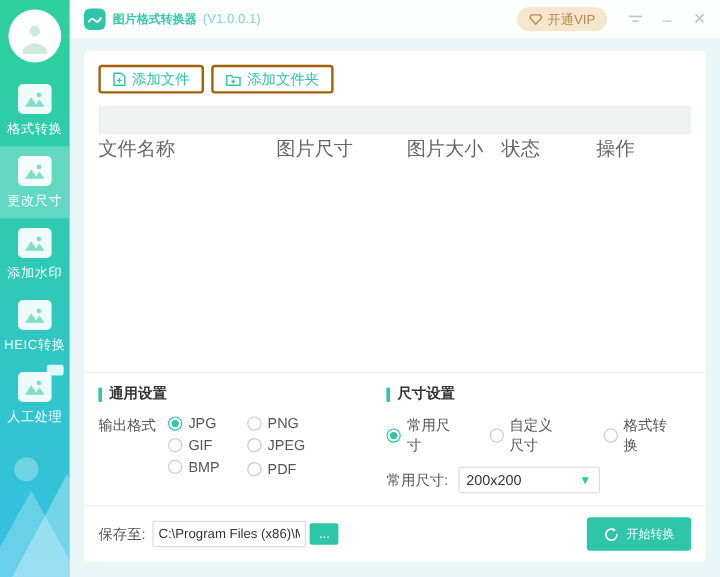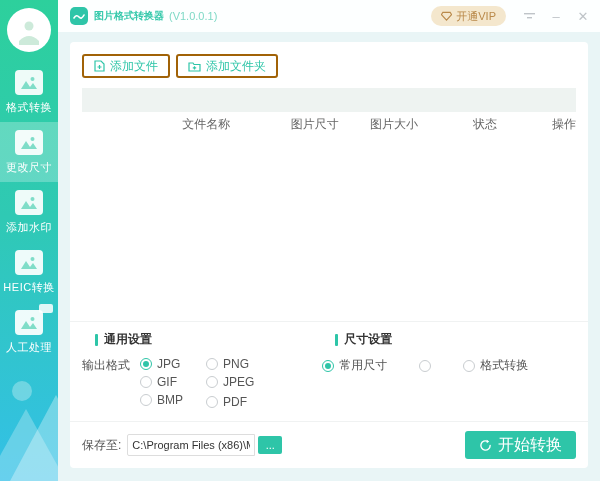--- a/index.html
+++ b/index.html
@@ -40,31 +40,31 @@
   .win-icon { cursor:pointer; display:flex; align-items:center; justify-content:center; width:14px; height:14px; font-size:13px; }
 
   
   .content { position:absolute; left:58px; top:32px; right:0; bottom:0; background:#e9f5f6; }
   .card { position:absolute; left:12px; top:10px; right:12px; bottom:13px; background:#fff; border-radius:4px;
     display:flex; flex-direction:column; padding:12px 12px 0; }
   .toolbar { display:flex; gap:6px; }
   .btn-outline { display:inline-flex; align-items:center; gap:5px; height:24px; padding:0 10px;
     border:2px solid #a16207; border-radius:3px; background:#fff; color:#2ec5a8; font-size:12px; cursor:pointer; }
   .table-header { margin-top:10px; height:24px; background:#eef3f1; display:flex; align-items:center; color:#666; }
-  .th { text-align:right; font-size:12px;margin-top:48px; }
+  .th { text-align:left; font-size:16px;margin-top:48px; }
   .th:nth-child(1){ width:30%; } .th:nth-child(2){ width:22%; } .th:nth-child(3){ width:16%; }
   .th:nth-child(4){ width:16%; } .th:nth-child(5){ width:16%; }
   .file-list { flex:1; }
   .divider { height:1px; background:#f0f2f2; margin:0 -12px; }
 
   
   .settings { display:flex; padding:9px 0 10px; }
   .col-left { width:47%; }
   .col-right { width:53%; padding-left:8px; }
-  .sec-title { display:flex; align-items:center; font-weight:bold; font-size:12px; color:#333;margin-left:13px; }
+  .sec-title { display:flex; align-items:center; font-weight:bold; font-size:12px; color:#333; }
   .sec-title::before { content:""; width:3px; height:12px; background:#2ec5a8; margin-right:6px; border-radius:1px; }
   .set-row { display:flex; align-items:center; margin-top:9px; }
   .set-label { width:58px; color:#555; flex-shrink:0; }
   .radio-wrap { display:flex; flex-wrap:wrap; width:272px; }
   .radio-item { display:flex; align-items:center; width:66px; margin-bottom:4px; cursor:pointer; }
   .radio-item:last-child { margin-bottom:0; }
   .radio { width:12px; height:12px; border-radius:50%; border:1px solid #c9cdd0; background:#fff; position:relative; flex-shrink:0; }
   .radio.checked { border-color:#2ec5a8; }
   .radio.checked::after { content:""; position:absolute; left:2px; top:2px; width:6px; height:6px; border-radius:50%; background:#2ec5a8; }
   .radio-label { margin-left:5px; color:#555; }
@@ -76,21 +76,21 @@
   .chev { color:#2ec5a8; font-size:10px; }
 
   
   .footer { height:46px; display:flex; align-items:center; }
   .save-label { color:#555; }
   .path-input { width:128px; height:22px; border:1px solid #ddd; border-radius:2px 0 0 2px; padding:0 4px;
     font-size:11px; color:#333; font-family:"Liberation Sans","DejaVu Sans",sans-serif; margin-left:6px; outline:none; }
   .browse-btn { width:24px; height:18px; background:#2ec5a8; color:#fff; border:none; border-radius:2px;
     margin-left:3px; cursor:pointer; font-size:11px; line-height:10px; }
   .start-btn { margin-left:auto; height:28px; padding:0 14px; background:#2ec5a8; color:#fff; border:none;
-    border-radius:3px; display:flex; align-items:center; gap:6px; font-size:16px; cursor:pointer; }
+    border-radius:3px; display:flex; align-items:center; gap:6px; font-size:10px; cursor:pointer; }
 </style>
 </head>
 <body>
 
 <div id="app">
 
   <div class="sidebar">
     <div class="avatar">
       <svg width="30" height="30" viewBox="0 0 30 30">
         <circle cx="15" cy="11" r="4.5" fill="#cdeada"></circle>
@@ -246,26 +246,34 @@
         <div class="col-right">
           <div class="sec-title">尺寸设置</div>
           <div class="set-row">
             <div class="mode-wrap" id="mode-radios">
                 <label class="radio-item">
                   <span class="radio checked"></span>
                   <span class="radio-label">常用尺寸</span>
                 </label>
                 <label class="radio-item">
                   <span class="radio"></span>
+                  <span class="radio-label">自定义尺寸</span>
                 </label>
                 <label class="radio-item">
                   <span class="radio"></span>
                   <span class="radio-label">格式转换</span>
                 </label>
               </div>
+          </div>
+          <div class="set-row">
+            <span style="color:#555; margin-right:8px;">常用尺寸:</span>
+            <div class="select">
+              <span class="sel-val">200x200</span>
+              <span class="chev">▼</span>
+            </div>
           </div>
         </div>
       </div>
 
       <div class="divider"></div>
 
       <div class="footer">
         <span class="save-label">保存至:</span>
         <input class="path-input" value="C:\Program Files (x86)\M_IMGFORMA" style="">
         <button class="browse-btn">...</button>

